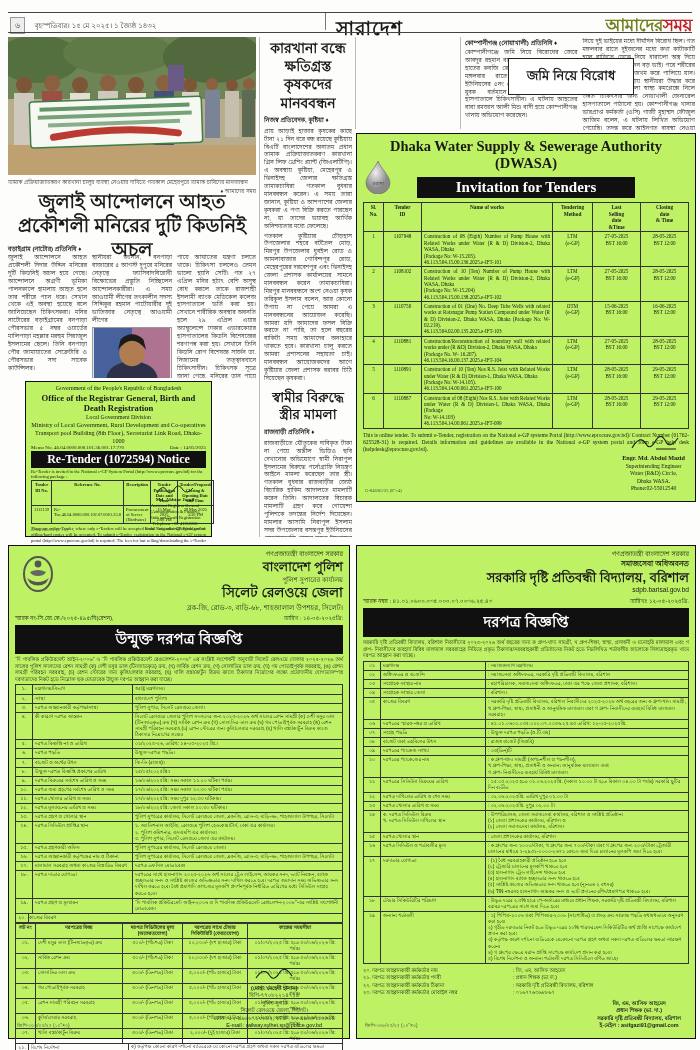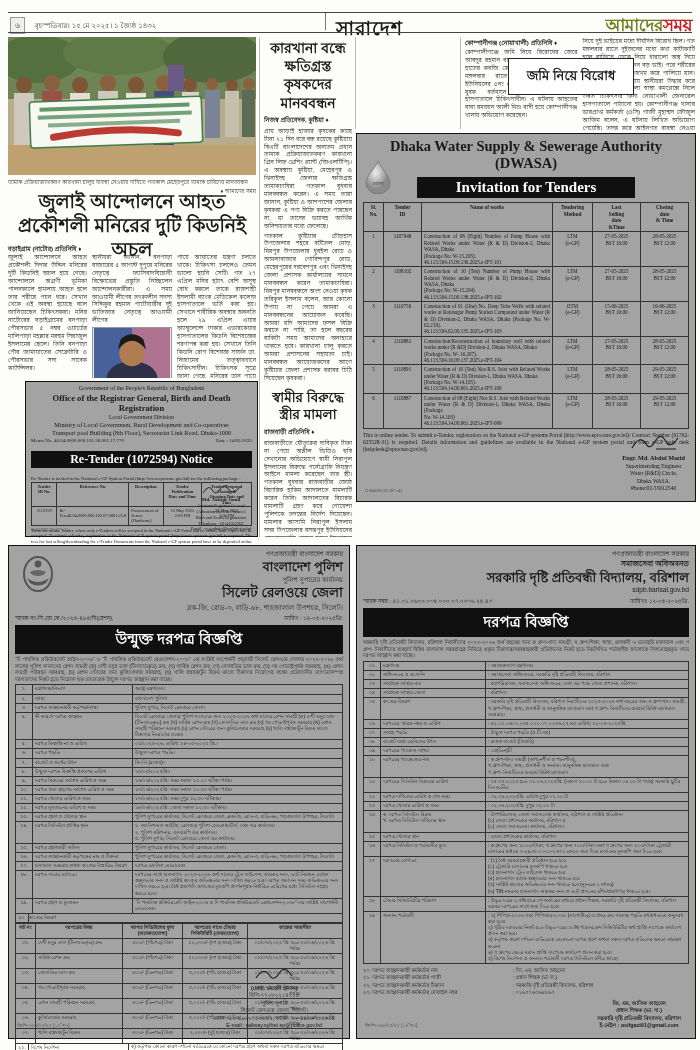--- a/index.html
+++ b/index.html
@@ -21,21 +21,21 @@
   .headline-xl{font-size:19px;line-height:1.25;font-weight:bold;text-align:center;}
   .headline-l{font-size:14px;line-height:1.3;font-weight:bold;text-align:center;}
   .headline-stack{font-size:16.5px;line-height:1.45;font-weight:bold;text-align:center;}
   .byline{font-size:6.2px;font-weight:bold;}
   .bodytext{font-size:6px;line-height:1.32;text-align:justify;color:#222;}
   .cols{display:flex;gap:5px;}
   .col{flex:1;}
   .kicker-box{border:1.2px solid #222;background:#fff;font-size:13px;font-weight:bold;
               text-align:center;padding:7px 4px;}
   
-  .noticebox{position:absolute;border:1.4px solid #111;background:#a3a3a3;box-sizing:border-box;}
+  .noticebox{position:absolute;border:1.4px solid #111;background:#bef264;box-sizing:border-box;}
   .blackbar{background:#101010;color:#fff;text-align:center;font-weight:bold;}
   table{border-collapse:collapse;width:100%;}
   td,th{border:0.5px solid #333;padding:1px 2px;vertical-align:top;white-space:pre-line;}
   
   .dwasa-title{font-size:14.5px;font-weight:bold;text-align:center;}
   .dwasa-table{font-size:5.1px;line-height:1.25;}
   .dwasa-table th{font-size:5.3px;text-align:center;}
   .dwasa-table td:nth-child(1){width:15px;text-align:center;}
   .dwasa-table td:nth-child(2){width:33px;text-align:center;}
   .dwasa-table td:nth-child(3){text-align:justify;}
@@ -151,33 +151,33 @@
           <rect x="30" width="30" height="44" fill="#ad7390"></rect>
         <ellipse cx="30" cy="40" rx="20" ry="14" fill="#2d3147"></ellipse>
         <circle cx="30" cy="20" r="10" fill="#b07c52"></circle>
         <path d="M19 17 q11 -14 22 0 l-2 -8 q-9 -8 -18 0 z" fill="#1d1a17"></path>
       </svg>
 
     </div>
     <div class="col bodytext">পায়ে আঘাতের যন্ত্রণা চলতে থাকে। চিকিৎসা চললেও তেমন ভালো হয়নি সেটি। গত ২৭ এপ্রিল মনির হঠাৎ বেশি অসুস্থ বোধ করলে তাকে রাজশাহী ইসলামী ব্যাংক মেডিকেল কলেজ হাসপাতালে ভর্তি করা হয়। সেখানে শারীরিক অবস্থার অবনতি হলে ২৯ এপ্রিল এয়ার অ্যাম্বুলেন্সে ঢাকার এভারকেয়ার হাসপাতালের কিডনি বিশেষজ্ঞের শরণাপন্ন করা হয়। সেখানে তিনি কিডনি রোগ বিশেষজ্ঞ সার্জন ডা. নিজামের তত্ত্বাবধানে চিকিৎসাধীন। চিকিৎসক সূত্রে জানা গেছে, মনিরের ডান পায়ে আঘাতজনিত কারণে বিষক্রিয়া ছড়িয়ে পড়ে এবং শরীরজুড়ে সেলুলাইটিস (জীবাণু সংক্রমণ) হয়ে যায়। এতে করে কিডনি অকেজো ও অচল হয়ে পড়েছে। তার উন্নত চিকিৎসার জন্য কিডনি, রক্ত ও হাড়ের বিশেষজ্ঞদের নিয়ে বোর্ড গঠন করা হয়েছে। বোর্ডের সিদ্ধান্তে কিডনির উন্নত চিকিৎসার জন্য রোগের কারণ নির্ণয়ে পরীক্ষা করা হয়। এর প্রতিবেদন পেলে পরবর্তী সিদ্ধান্ত নেওয়া হবে।</div>
   </div>
 
-  <div class="noticebox en" style="left:25px;top:381px;width:233px;height:156px;padding:3px 5px;">
+  <div class="noticebox en" style="left:25px;top:381px;width:187px;height:156px;padding:3px 5px;">
     <div class="rt-head">
         <div>Government of the People's Republic of Bangladesh</div>
         <div>Office of the Registrar General, Birth and Death Registration</div>
         <div>Local Government Division</div>
         <div>Ministry of Local Government, Rural Development and Co-operatives</div>
         <div>Transport pool Building (8th Floor), Secretariat Link Road, Dhaka-1000</div>
       </div>
     <div class="memo-row en" style="font-size:5px;margin-top:1px;">
       <span>Memo No. 46.04.0000.000.101.36.001.17.770</span>
       <span>Date : 14/05/2025</span>
     </div>
-    <div class="blackbar en" style="font-size:12px;padding:1px 8px;margin:8px 0;">Re-Tender (1072594) Notice</div>
+    <div class="blackbar en" style="font-size:12px;padding:1px 8px;margin:1px 0;">Re-Tender (1072594) Notice</div>
     <div style="font-size:4.6px;">Re-Tender is invited in the National e-GP System Portal (http://www.eprocure.gov.bd) for the following package :</div>
     <table class="rt-table" style="margin-top:1px;">
       <thead>
           <tr>
             <th>Tender
 ID No.</th>
             <th>Reference No.</th>
             <th>Description</th>
             <th>Tender Publication
 Date and Time</th>

